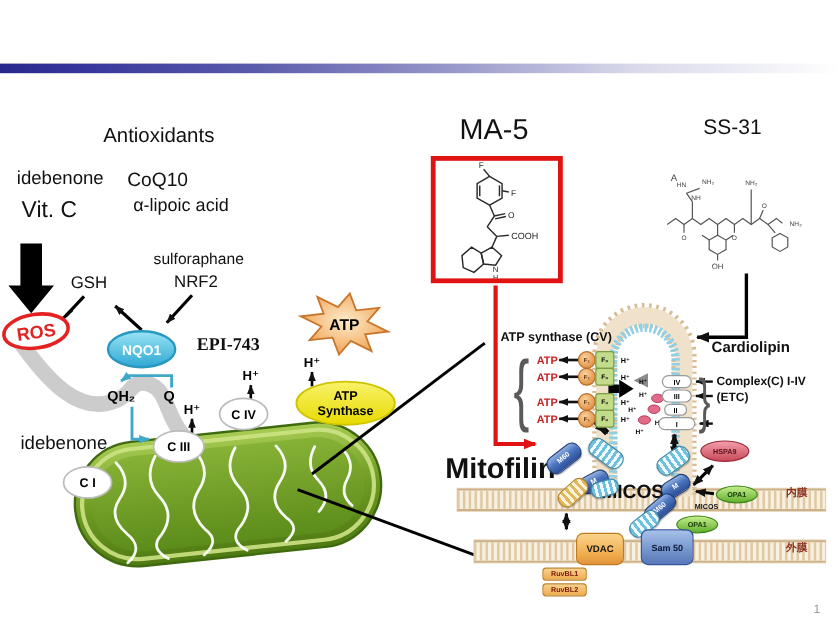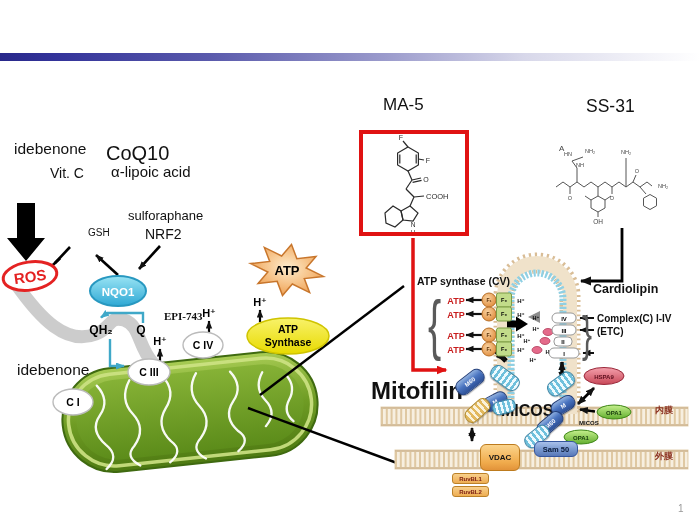--- a/index.html
+++ b/index.html
@@ -15,21 +15,21 @@
           border:4px solid #e01212;box-sizing:border-box;background:transparent;}
   .cyl{position:absolute;border-radius:7px;display:flex;align-items:center;justify-content:center;
        color:#fff;font-weight:bold;box-shadow:0 1px 1px rgba(0,0,0,.3);}
   .cylBlue{background:linear-gradient(180deg,#8fb0e0 0%,#4a74c0 45%,#2c4f96 100%);border:1px solid #24407c;font-size:6px;}
   .cylStripe{background:repeating-linear-gradient(90deg,#6fc0dc 0 2.5px,#eefafe 2.5px 5px);border:1px solid #3f88a8;}
   .cylTan{background:repeating-linear-gradient(90deg,#e2b85c 0 2.5px,#faf2da 2.5px 5px);border:1px solid #b08828;}
   .pbox{position:absolute;display:flex;align-items:center;justify-content:center;font-weight:bold;
         border-radius:6px;box-sizing:border-box;margin-left:21px;}
   .vdac{left:459px;top:444px;width:40px;height:27px;font-size:8px;color:#161616;
         background:linear-gradient(180deg,#fbd48c 0%,#f0ab4c 70%,#e2933a 100%);border:1.5px solid #bd7b1e;}
-  .sam50{left:513px;top:441px;width:44px;height:16px;font-size:7.5px;color:#0a1a3a;
+  .sam50{left:513px;top:441px;width:44px;height:30px;font-size:7.5px;color:#0a1a3a;
         background:linear-gradient(180deg,#a8c0ea 0%,#7494cc 60%,#5878b8 100%);border:1.5px solid #35569e;}
   .ruv{left:431px;width:37px;height:11px;font-size:6px;color:#7a1a10;border-radius:3px;
         background:linear-gradient(180deg,#f8d08c 0%,#eead52 100%);border:1px solid #bb8128;}
   svg text{font-family:"Liberation Sans","DejaVu Sans",sans-serif;}
   .jp{color:#8a3020;}
 </style>
 </head>
 <body>
 
 <div id="canvas">
@@ -315,31 +315,32 @@
     <text x="658" y="188" font-size="5.5" text-anchor="start">NH₂</text>
     <text x="570" y="200" font-size="5.5" text-anchor="middle">O</text>
     <text x="612" y="200" font-size="5.5" text-anchor="middle">O</text>
     <text x="637" y="173" font-size="5.5" text-anchor="middle">O</text>
     <text x="598" y="224" font-size="6.5" text-anchor="middle">OH</text>
   </g>
 </svg>
 
 <div class="bar"></div>
 
+<div class="lbl" style="left:86px;top:104px;font-size:17px;">Antioxidants</div>
 <div class="lbl" style="left:14px;top:141px;font-size:15.5px;">idebenone</div>
-<div class="lbl" style="left:106px;top:143px;font-size:20px;">CoQ10</div>
-<div class="lbl" style="left:18px;top:166px;font-size:14px;margin-left:32px;">Vit. C</div>
+<div class="lbl" style="left:106px;top:143px;font-size:16px;">CoQ10</div>
+<div class="lbl" style="left:18px;top:166px;font-size:19px;">Vit. C</div>
 <div class="lbl" style="left:111px;top:164px;font-size:15px;">α-lipoic acid</div>
 <div class="lbl" style="left:128px;top:209px;font-size:13px;">sulforaphane</div>
-<div class="lbl" style="left:88px;top:228px;font-size:10px;">GSH</div>
+<div class="lbl" style="left:59px;top:228px;font-size:14px;">GSH</div>
 <div class="lbl" style="left:145px;top:227px;font-size:14px;">NRF2</div>
-<div class="lbl serif b" style="left:164px;top:281px;font-size:11px;margin-top:30px;">EPI-743</div>
+<div class="lbl serif b" style="left:164px;top:281px;font-size:15px;">EPI-743</div>
 <div class="lbl" style="left:17px;top:362px;font-size:15.5px;">idebenone</div>
 
-<div class="lbl" style="left:383px;top:96px;font-size:17px;">MA-5</div>
+<div class="lbl" style="left:383px;top:96px;font-size:24px;">MA-5</div>
 <div class="lbl" style="left:586px;top:97px;font-size:17.5px;">SS-31</div>
 <div class="redbox"></div>
 
 <div class="lbl b" style="left:417px;top:276px;font-size:10.5px;">ATP synthase (CV)</div>
 <div class="brace" style="left:428px;top:286px;font-size:66px;transform:scale(.6,1);">{</div>
 <div class="brace" style="left:582px;top:305px;font-size:50px;transform:scale(.6,1);">}</div>
 <div class="lbl b" style="left:597px;top:314px;font-size:10px;text-align:center;">Complex(C) I-IV</div>
 <div class="lbl b" style="left:597px;top:327px;width:74px;text-align:left;font-size:10px;">(ETC)</div>
 <div class="lbl b" style="left:593px;top:283px;font-size:12.5px;">Cardiolipin</div>
 

